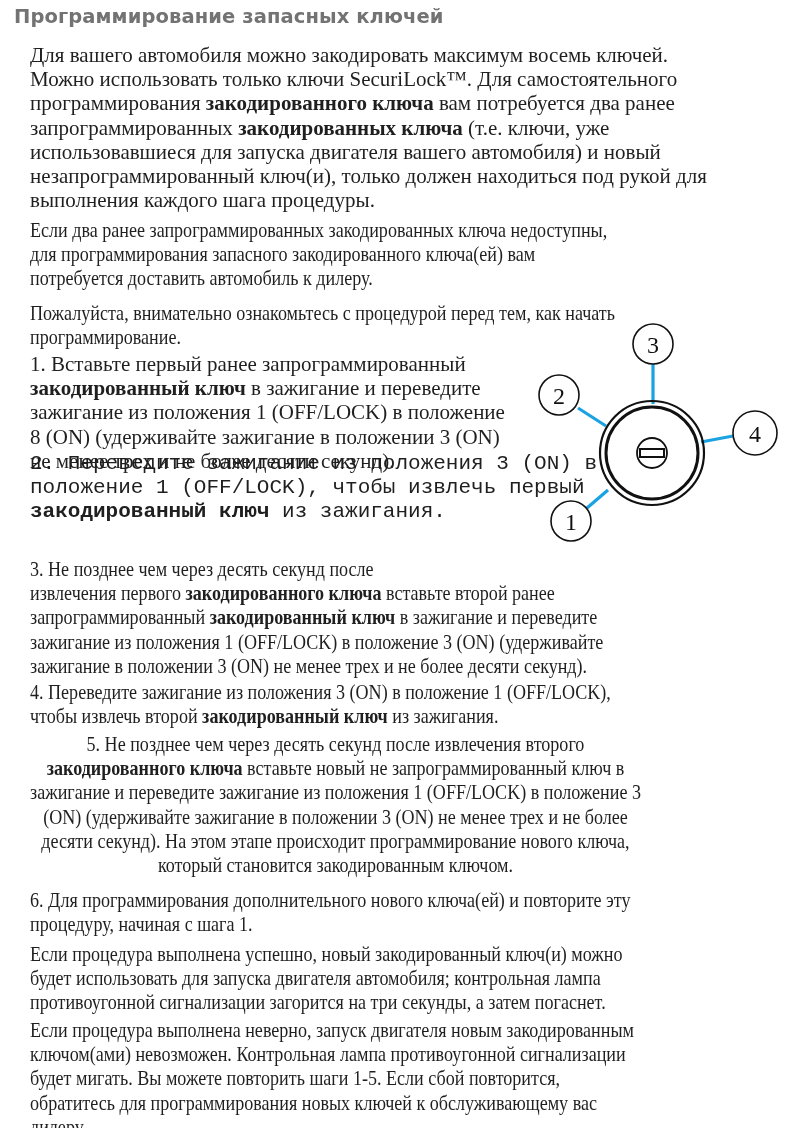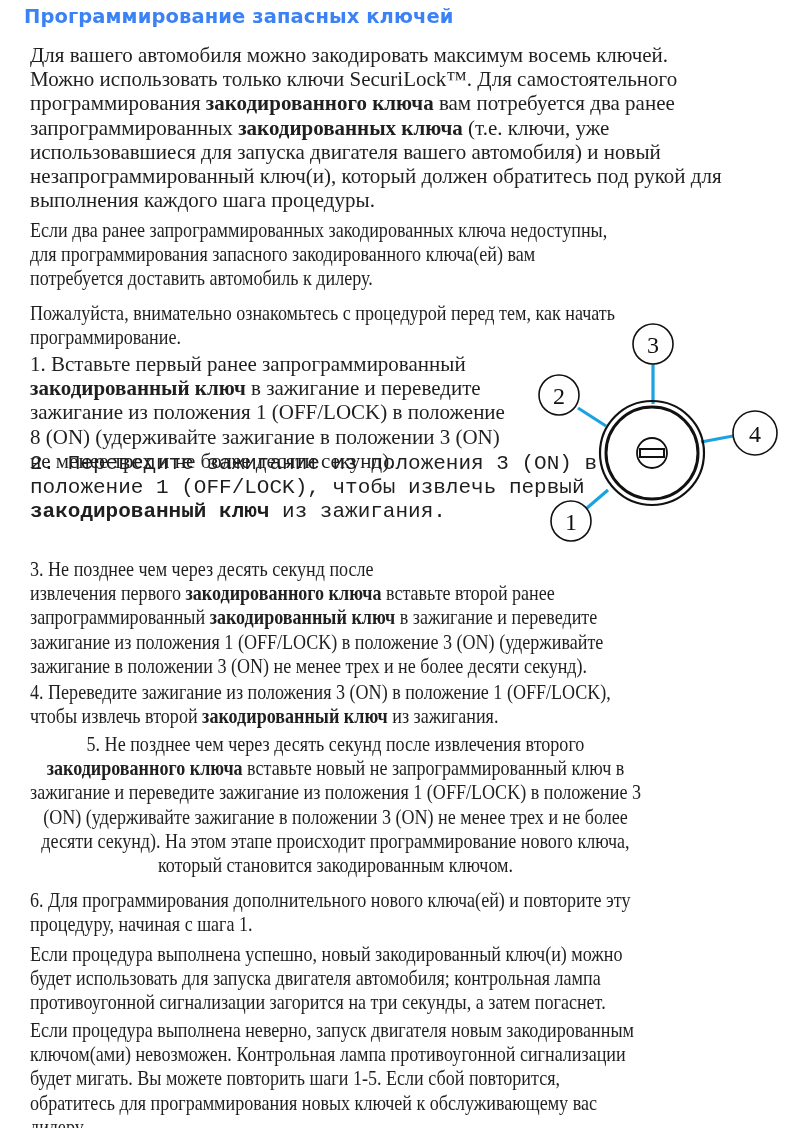--- a/index.html
+++ b/index.html
@@ -3,23 +3,23 @@
 <meta charset="utf-8">
 <style>
   html, body { margin: 0; padding: 0; background: #ffffff; }
   body { width: 800px; height: 1128px; overflow: hidden; position: relative; color: #1a1a1a; }
   .page { position: absolute; left: 14px; top: 0; width: 775px; }
   h1 {
     font-family: "DejaVu Sans", sans-serif;
     font-weight: bold;
     font-size: 19.5px;
     margin: 0;
-    position: absolute; left: 10px; top: 5px;
+    position: absolute; left: 0; top: 5px;
     letter-spacing: 0.1px;
-    color: #3b82f6;
+    color: #737373;
   }
   .para {
     font-family: "Liberation Serif", serif;
     font-size: 21px;
     line-height: 24.2px;
     margin: 16px;
     position: absolute;
     left: 0;
     white-space: nowrap;
     color: #1f1f1f;
@@ -34,21 +34,21 @@
 <div class="page">
   <h1>Программирование запасных ключей</h1>
 
   <div class="para" style="top: 27px;">
       <div style="transform: scaleX(1); transform-origin: left top;">
         <span class="line"><span>Для вашего автомобиля можно закодировать максимум восемь ключей.</span></span>
         <span class="line"><span>Можно использовать только ключи SecuriLock™. Для самостоятельного</span></span>
         <span class="line"><span>программирования </span><b>закодированного ключа</b><span> вам потребуется два ранее</span></span>
         <span class="line"><span>запрограммированных </span><b>закодированных ключа</b><span> (т.е. ключи, уже</span></span>
         <span class="line"><span>использовавшиеся для запуска двигателя вашего автомобиля) и новый</span></span>
-        <span class="line"><span>незапрограммированный ключ(и), который должен обратитесь под рукой для</span></span>
+        <span class="line"><span>незапрограммированный ключ(и), только должен находиться под рукой для</span></span>
         <span class="line"><span>выполнения каждого шага процедуры.</span></span>
       </div>
     </div>
   <div class="para" style="top: 202px;">
       <div style="transform: scaleX(0.86); transform-origin: left top;">
         <span class="line"><span>Если два ранее запрограммированных закодированных ключа недоступны,</span></span>
         <span class="line"><span>для программирования запасного закодированного ключа(ей) вам</span></span>
         <span class="line"><span>потребуется доставить автомобиль к дилеру.</span></span>
       </div>
     </div>

